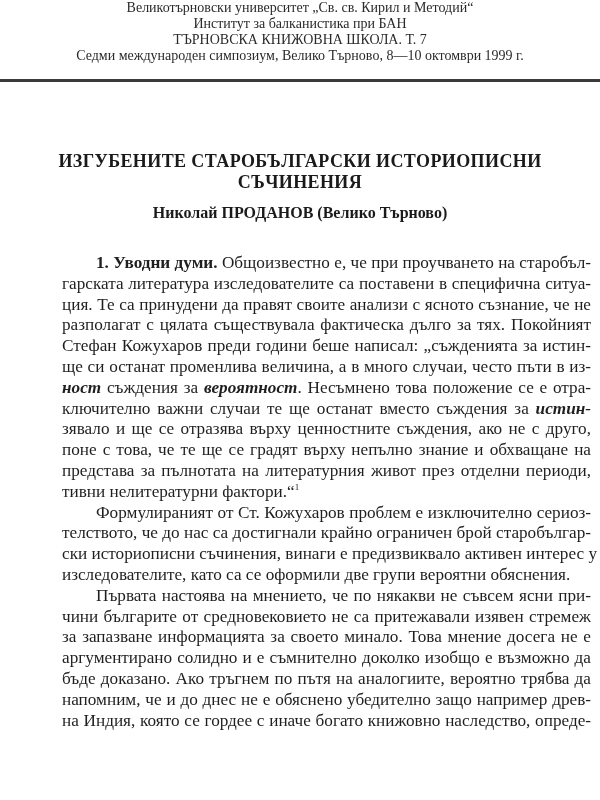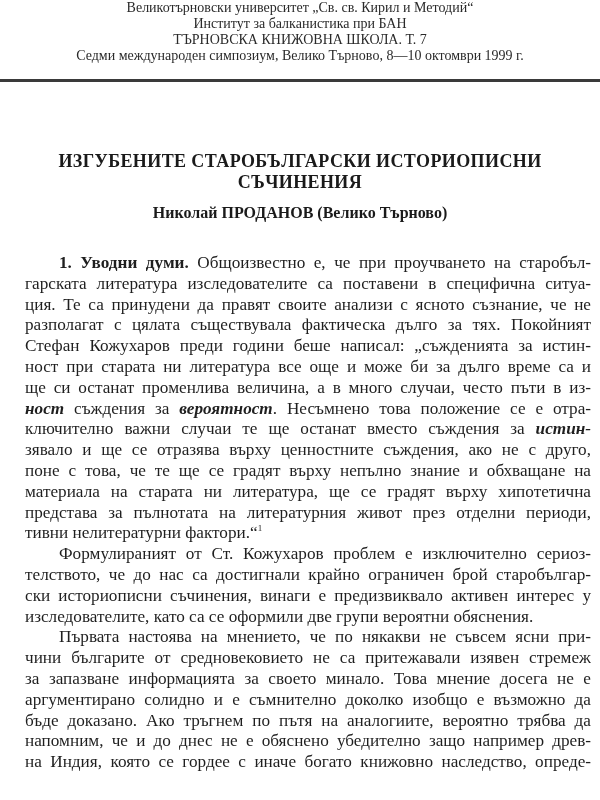--- a/index.html
+++ b/index.html
@@ -68,20 +68,21 @@
     font-size: 17.2px;
     line-height: 20.8px;
     color: #1f1f1f;
   }
   .line {
     display: block;
     white-space: nowrap;
     text-align: justify;
     text-align-last: justify;
     height: 20.8px;
+    margin-left: 37px;
   }
   .line.last {
     text-align-last: left;
   }
   .indent {
     padding-left: 34px;
   }
   .b { font-weight: bold; }
   .bi { font-weight: bold; font-style: italic; }
   sup.fn {
@@ -111,27 +112,25 @@
     </h1>
     <p class="author">Николай ПРОДАНОВ (Велико Търново)</p>
   </div>
 
   <div class="body-text" id="body-text">
       <span class="line indent"><span class="b">1. Уводни думи.</span><span> Общоизвестно е, че при проучването на старобъл-</span></span>
       <span class="line"><span>гарската литература изследователите са поставени в специфична ситуа-</span></span>
       <span class="line"><span>ция. Те са принудени да правят своите анализи с ясното съзнание, че не</span></span>
       <span class="line"><span>разполагат с цялата съществувала фактическа дълго за тях. Покойният</span></span>
       <span class="line"><span>Стефан Кожухаров преди години беше написал: „съжденията за истин-</span></span>
-      <span class="line"><span>ност при старата ни литература все още и може би за дълго време са и</span></span>
       <span class="line"><span>ще си останат променлива величина, а в много случаи, често пъти в из-</span></span>
       <span class="line"><span class="bi">ност</span><span> съждения за </span><span class="bi">вероятност</span><span>. Несъмнено това положение се е отра-</span></span>
       <span class="line"><span>ключително важни случаи те ще останат вместо съждения за </span><span class="bi">истин-</span></span>
       <span class="line"><span>зявало и ще се отразява върху ценностните съждения, ако не с друго,</span></span>
       <span class="line"><span>поне с това, че те ще се градят върху непълно знание и обхващане на</span></span>
-      <span class="line"><span>материала на старата ни литература, ще се градят върху хипотетична</span></span>
       <span class="line"><span>представа за пълнотата на литературния живот през отделни периоди,</span></span>
       <span class="line last"><span>тивни нелитературни фактори.“</span><sup class="fn">1</sup></span>
       <span class="line indent"><span>Формулираният от Ст. Кожухаров проблем е изключително сериоз-</span></span>
       <span class="line"><span>телството, че до нас са достигнали крайно ограничен брой старобългар-</span></span>
       <span class="line"><span>ски историописни съчинения, винаги е предизвиквало активен интерес у</span></span>
       <span class="line last"><span>изследователите, като са се оформили две групи вероятни обяснения.</span></span>
       <span class="line indent"><span>Първата настоява на мнението, че по някакви не съвсем ясни при-</span></span>
       <span class="line"><span>чини българите от средновековието не са притежавали изявен стремеж</span></span>
       <span class="line"><span>за запазване информацията за своето минало. Това мнение досега не е</span></span>
       <span class="line"><span>аргументирано солидно и е съмнително доколко изобщо е възможно да</span></span>

